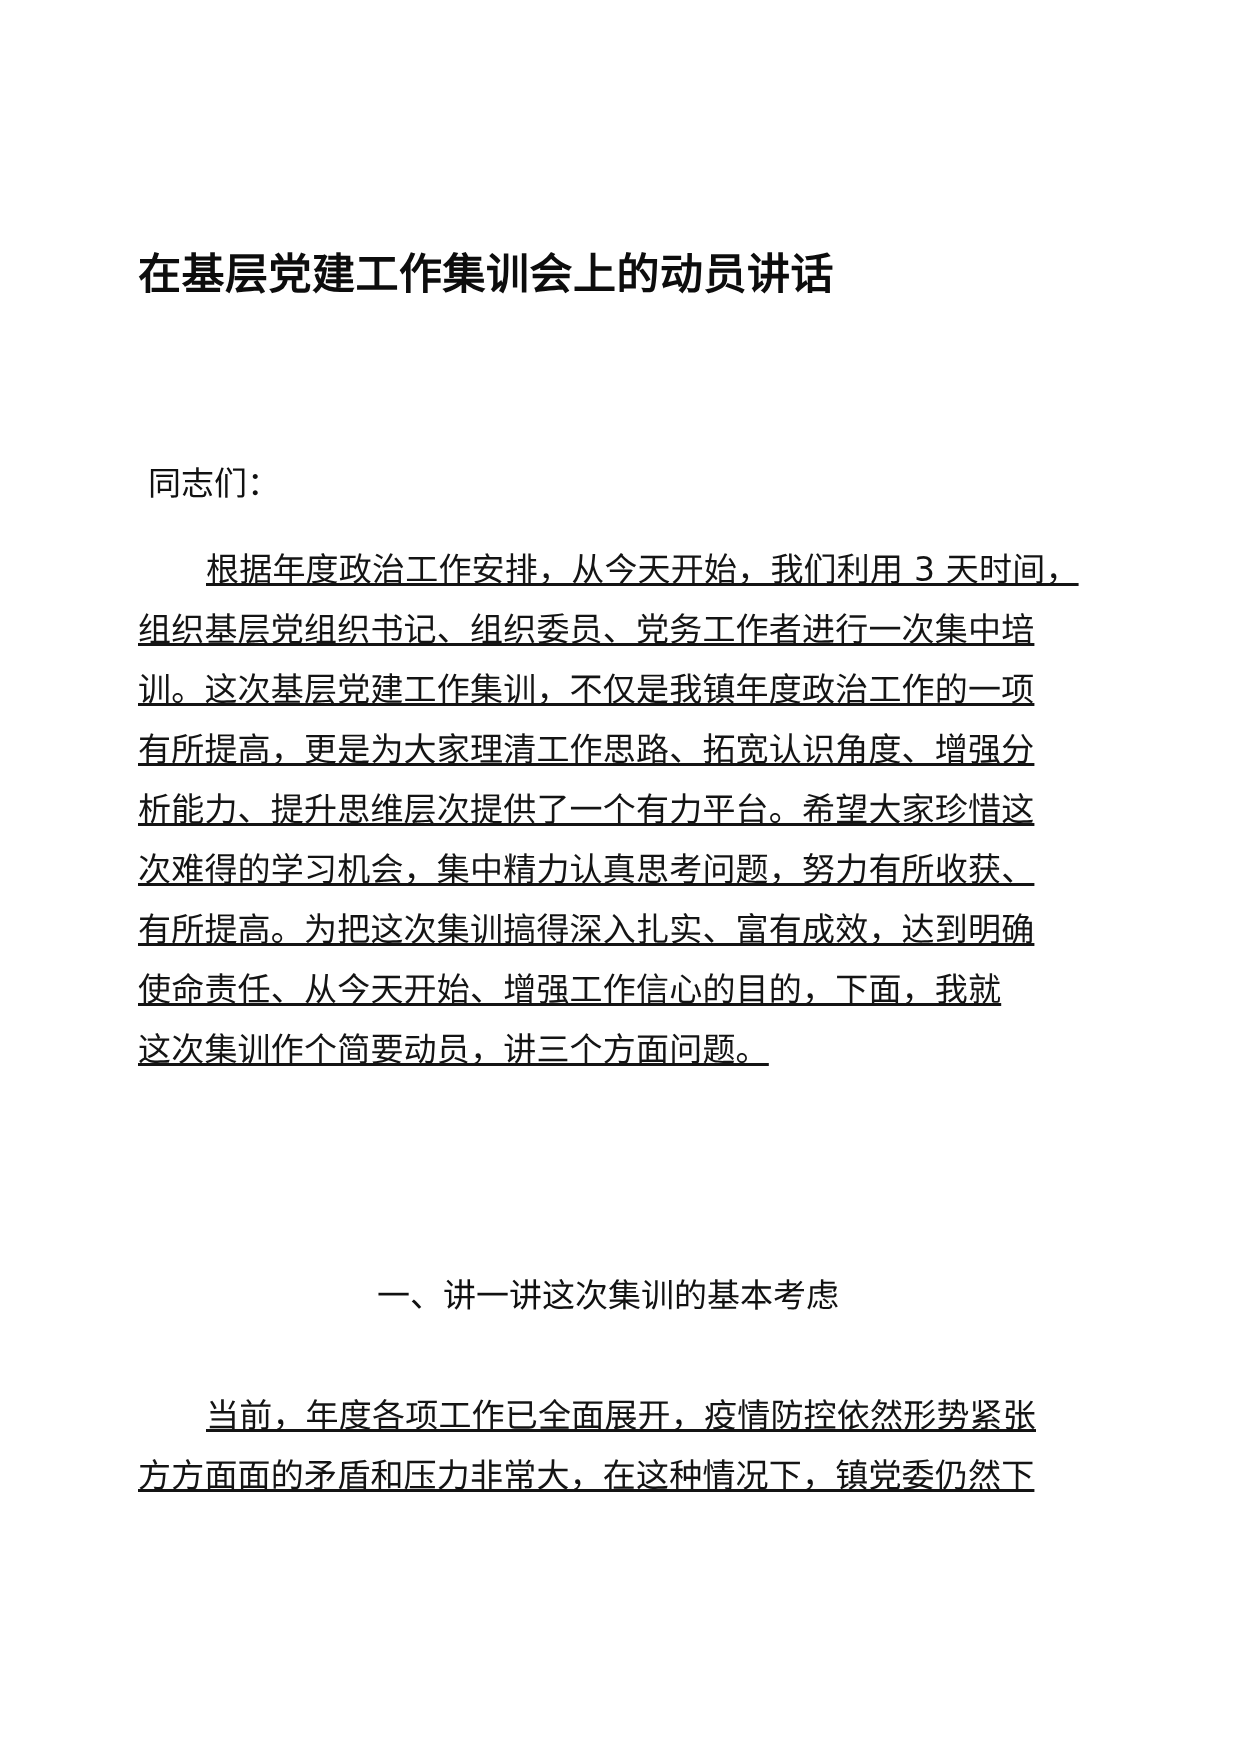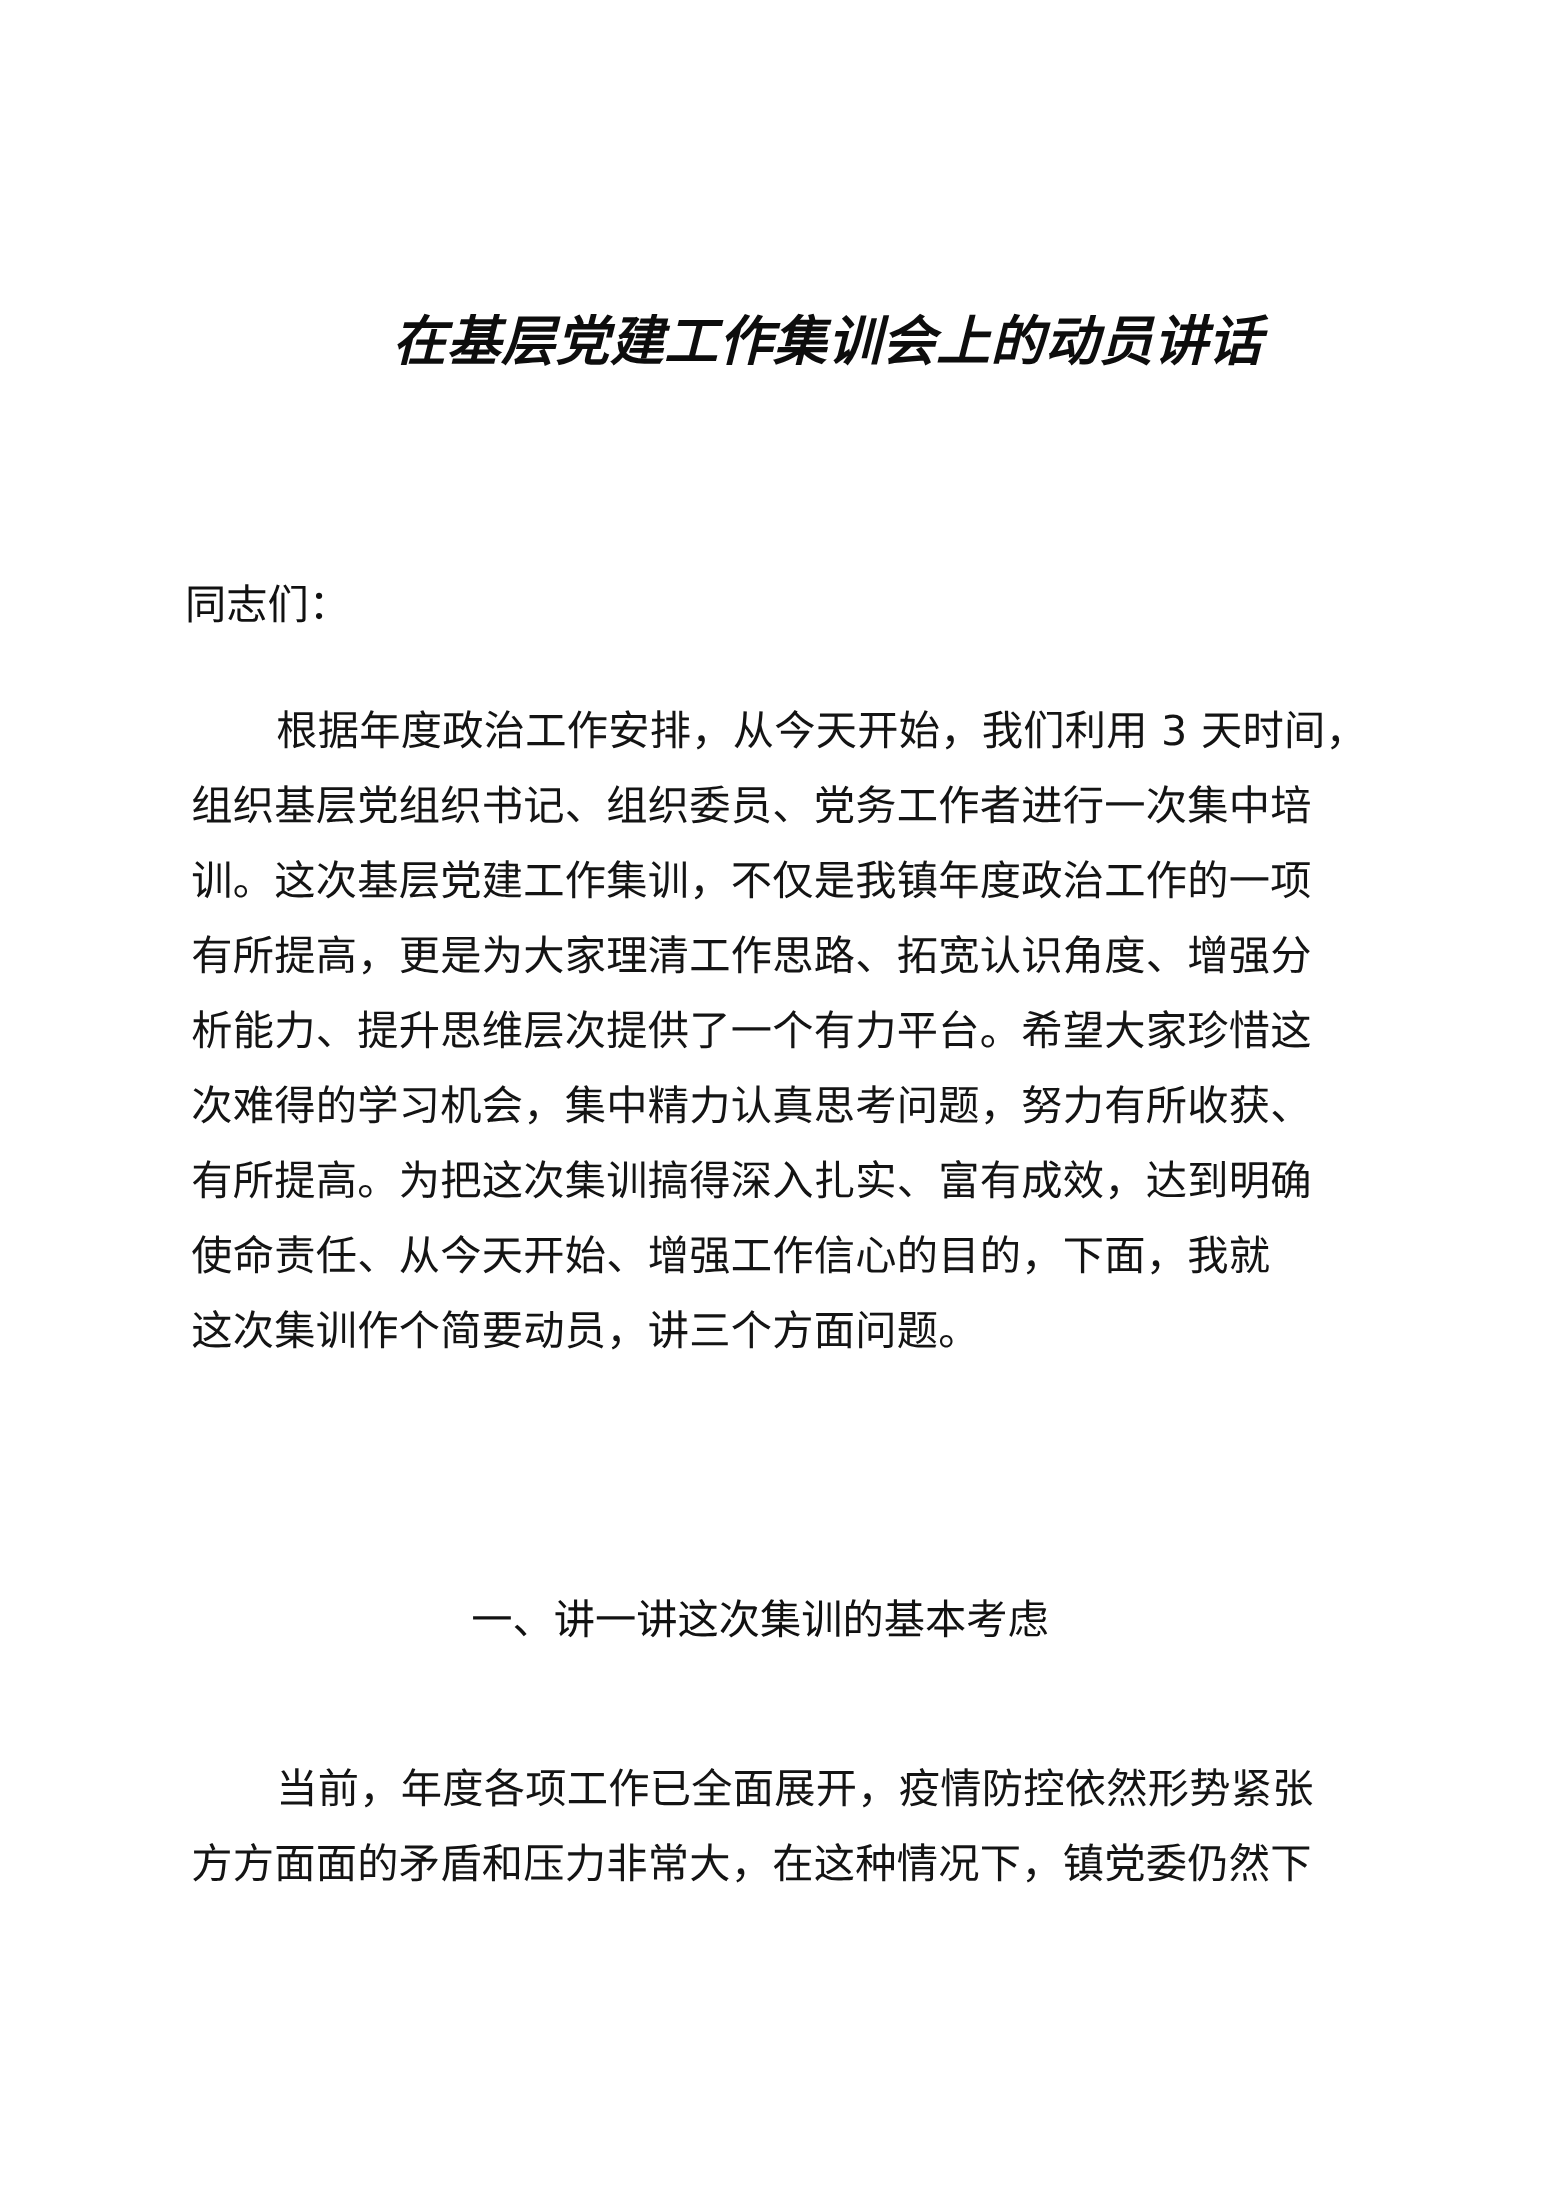--- a/index.html
+++ b/index.html
@@ -26,28 +26,27 @@
   .content {
     position: absolute;
     left: 138px;
     top: 0;
     width: 872px;
   }
 
   .doc-title {
     margin: 0;
     padding: 0;
-    text-align: right;
+    text-align: left;
     font-size: 43px;
     font-weight: 700;
     letter-spacing: 0.5px;
     line-height: 1.25;
     color: #0d0d0d;
     white-space: nowrap;
-    font-style: italic;
   }
 
   .title-block {
     position: absolute;
     left: 0;
     top: 248px;
     width: 872px;
   }
 
   .salutation {
@@ -62,26 +61,27 @@
   }
 
   .body-block {
     position: absolute;
     left: 0;
     top: 540px;
     width: 872px;
   }
 
   .para {
-    margin: 15px;
+    margin: 0;
     padding: 0;
     font-size: 33px;
     line-height: 60px;
     color: #141414;
     letter-spacing: 0.2px;
+    text-decoration: underline;
   }
 
   
   .line {
     display: block;
     white-space: nowrap;
     font-size: 33px;
     line-height: 60px;
     color: #141414;
   }

